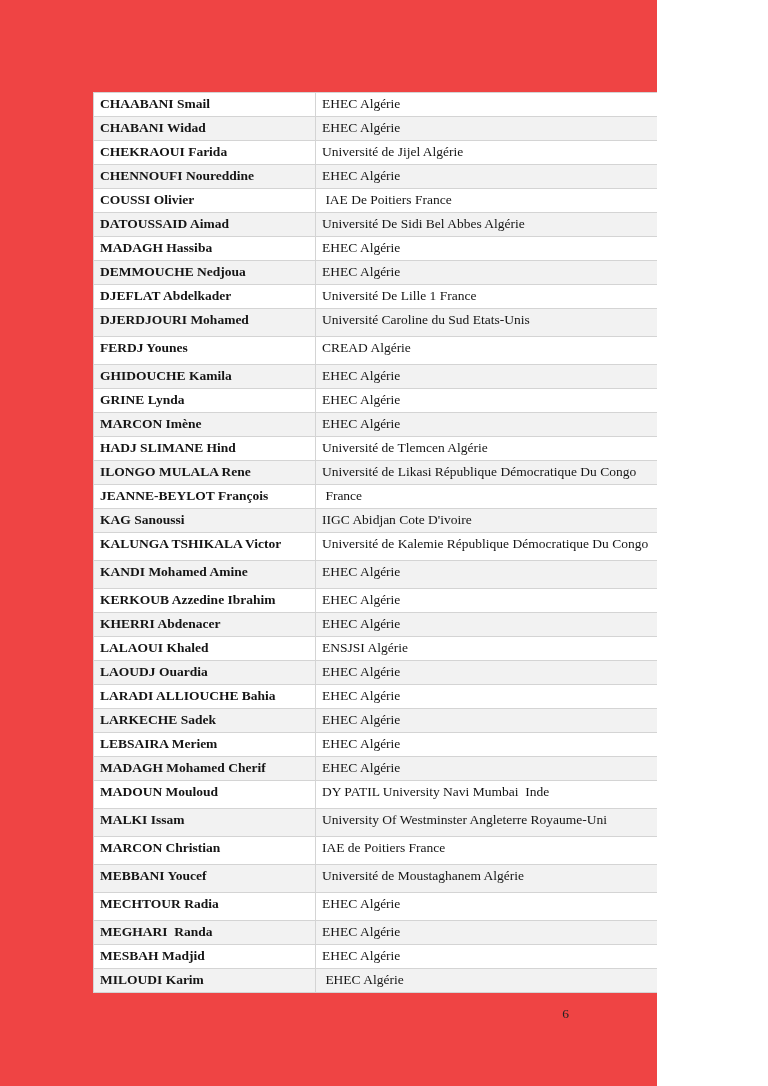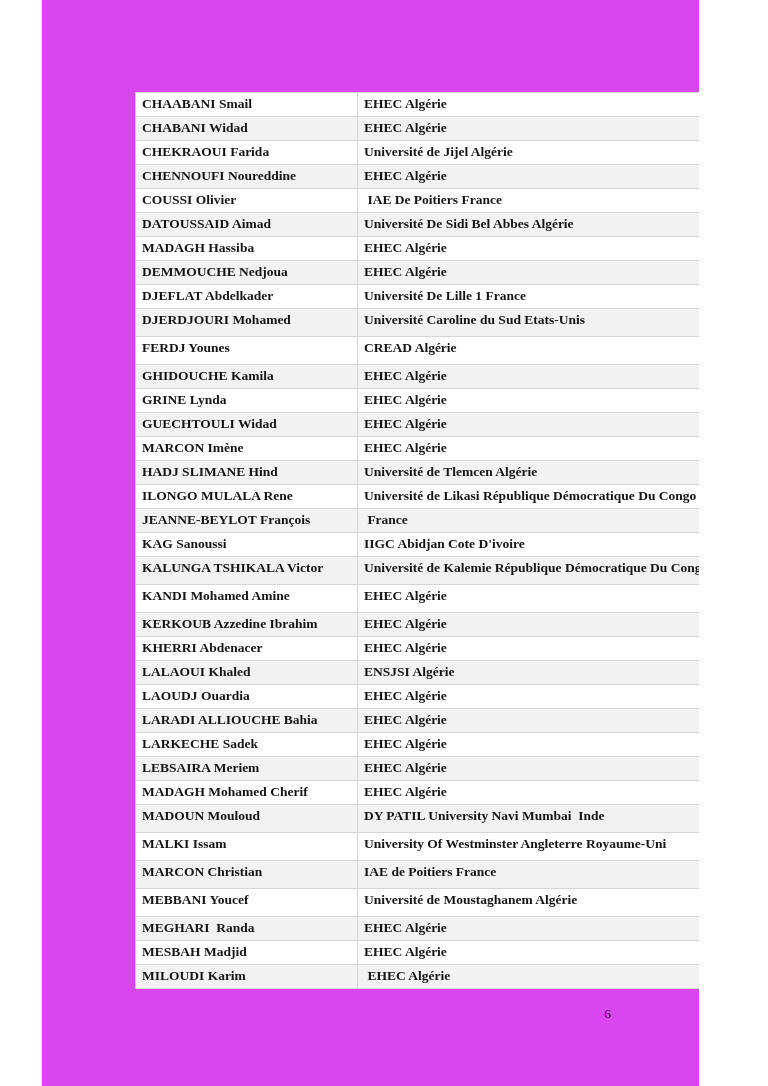--- a/index.html
+++ b/index.html
@@ -5,23 +5,22 @@
   html, body {
     margin: 0;
     padding: 0;
     background: #ffffff;
     font-family: "Liberation Serif", "DejaVu Serif", serif;
   }
   .page {
     position: relative;
     width: 657px;
     height: 1086px;
-    background: #d946ef;
+    background: #ef4444;
     overflow: hidden;
-    margin-left: 42px;
   }
   table.participants {
     position: absolute;
     left: 93px;
     top: 92px;
     width: 638px;
     border-collapse: collapse;
     table-layout: fixed;
   }
   table.participants td {
@@ -42,21 +41,20 @@
   }
   table.participants tr:nth-child(odd) {
     background: #ffffff;
   }
   td.name-cell {
     width: 209px;
     font-weight: bold;
   }
   td.affiliation-cell {
     width: 405px;
-    font-weight: bold;
   }
   .page-number {
     position: absolute;
     top: 1006px;
     right: 88px;
     font-size: 13.5px;
     color: #222;
   }
 </style>
 </head>
@@ -112,24 +110,20 @@
         </tr>
         <tr class="">
           <td class="name-cell">GHIDOUCHE Kamila</td>
           <td class="affiliation-cell">EHEC Algérie</td>
         </tr>
         <tr class="">
           <td class="name-cell">GRINE Lynda</td>
           <td class="affiliation-cell">EHEC Algérie</td>
         </tr>
         <tr class="">
-          <td class="name-cell">GUECHTOULI Widad</td>
-          <td class="affiliation-cell">EHEC Algérie</td>
-        </tr>
-        <tr class="">
           <td class="name-cell">MARCON Imène</td>
           <td class="affiliation-cell">EHEC Algérie</td>
         </tr>
         <tr class="">
           <td class="name-cell">HADJ SLIMANE Hind</td>
           <td class="affiliation-cell">Université de Tlemcen Algérie</td>
         </tr>
         <tr class="">
           <td class="name-cell">ILONGO MULALA Rene</td>
           <td class="affiliation-cell">Université de Likasi République Démocratique Du Congo</td>
@@ -191,20 +185,24 @@
           <td class="affiliation-cell">University Of Westminster Angleterre Royaume-Uni</td>
         </tr>
         <tr class="tall">
           <td class="name-cell">MARCON Christian</td>
           <td class="affiliation-cell">IAE de Poitiers France</td>
         </tr>
         <tr class="tall">
           <td class="name-cell">MEBBANI Youcef</td>
           <td class="affiliation-cell">Université de Moustaghanem Algérie</td>
         </tr>
+        <tr class="tall">
+          <td class="name-cell">MECHTOUR Radia</td>
+          <td class="affiliation-cell">EHEC Algérie</td>
+        </tr>
         <tr class="">
           <td class="name-cell">MEGHARI  Randa</td>
           <td class="affiliation-cell">EHEC Algérie</td>
         </tr>
         <tr class="">
           <td class="name-cell">MESBAH Madjid</td>
           <td class="affiliation-cell">EHEC Algérie</td>
         </tr>
         <tr class="">
           <td class="name-cell">MILOUDI Karim</td>

